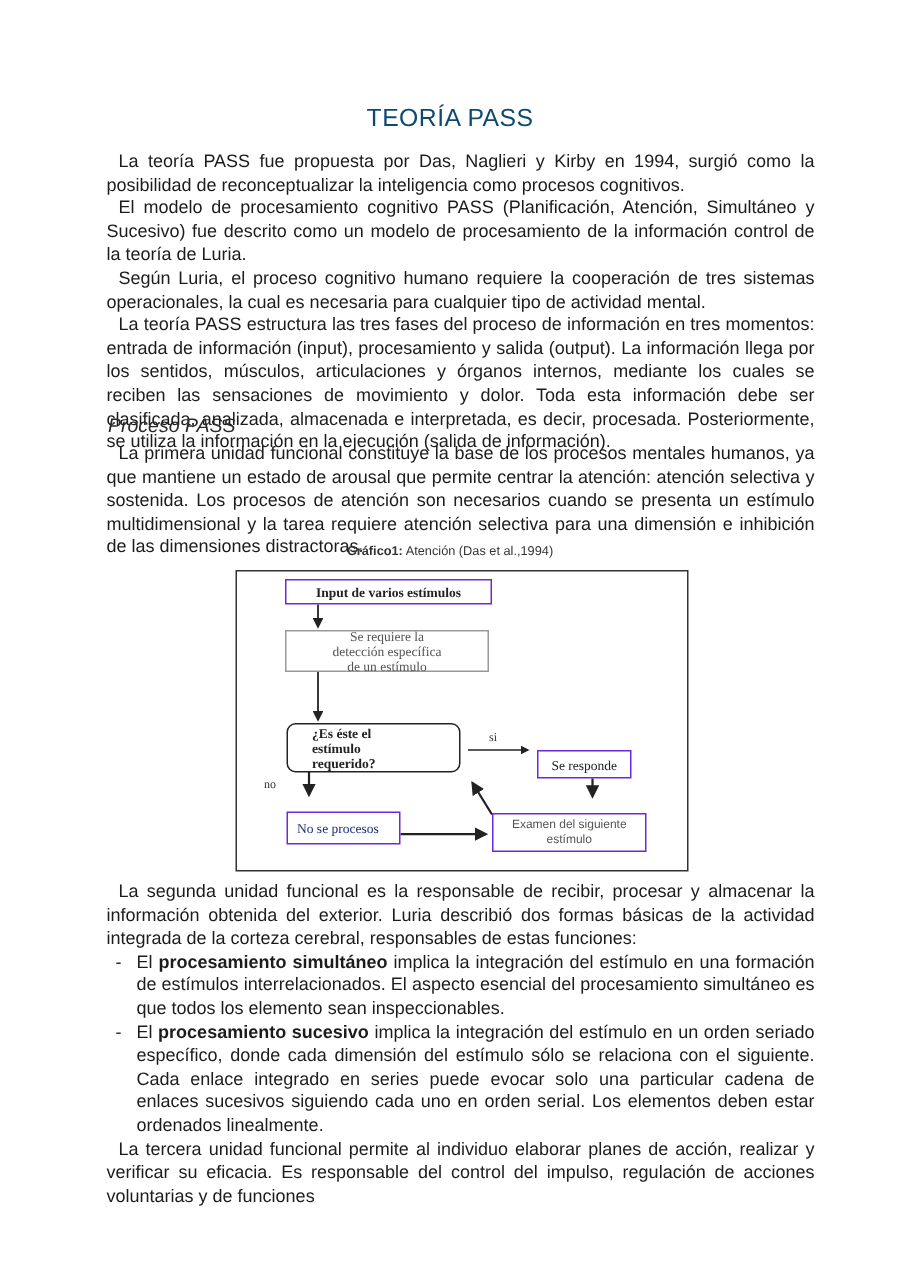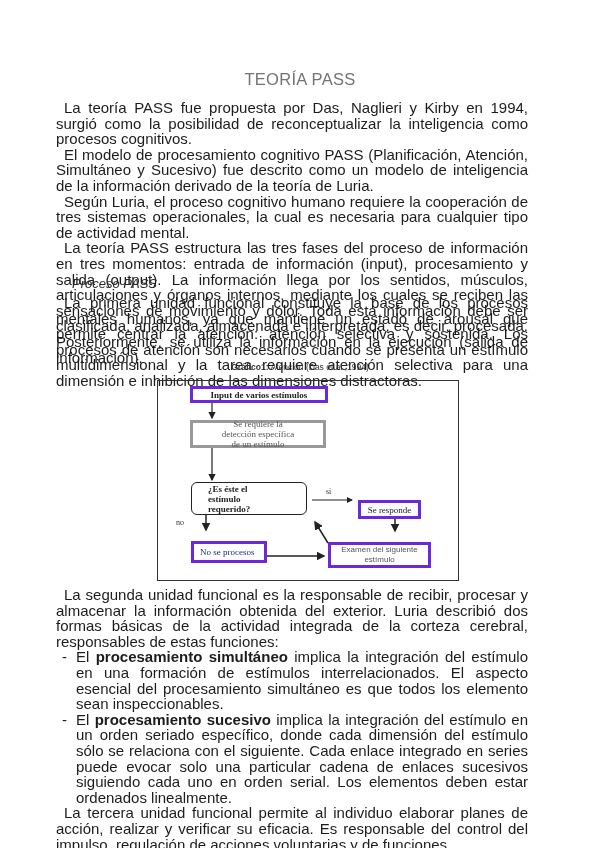--- a/index.html
+++ b/index.html
@@ -1,48 +1,48 @@
 <!DOCTYPE html>
 <html><head>
 <meta charset="utf-8">
 <style>
   html, body { margin: 0; padding: 0; background: #ffffff; }
   body { width: 600px; height: 848px; position: relative; overflow: hidden; font-family: "Liberation Sans", sans-serif; color: #1a1a1a; }
   .page { position: absolute; left: 0; top: 0; width: 600px; height: 848px; background: #fff; }
-  .title { position: absolute; top: 70px; left: 0; width: 600px; text-align: center; font-size: 16.5px; letter-spacing: 0.3px; color: #737373; }
-  .body-text { position: absolute; left: 56px; width: 472px; font-size: 15px; line-height: 15.6px; text-align: justify; color: #1c1c1c; }
+  .title { position: absolute; top: 70px; left: 0; width: 600px; text-align: center; font-size: 16.5px; letter-spacing: 0.3px; color: #0c4a6e; }
+  .body-text { position: absolute; left: 71px; width: 472px; font-size: 12px; line-height: 15.6px; text-align: justify; color: #1c1c1c; }
   .body-text p { margin: 0; text-indent: 8px; }
   .h2 { position: absolute; left: 72px; top: 276px; font-size: 13px; color: #2a2a2a; font-style: italic; }
   .list { margin: 0; padding: 0; list-style: none; }
   .list li { position: relative; padding-left: 14px; margin-left: 6px; }
   .list li .dash { position: absolute; left: 0; top: 0; }
   b { font-weight: bold; }
 
   .fig-caption { position: absolute; left: 0; top: 362px; width: 600px; text-align: center; font-size: 8.5px; color: #333; }
   .fig-caption b { font-weight: bold; }
   .frame { position: absolute; left: 157px; top: 380px; width: 302px; height: 201px; border: 1.2px solid #333; box-sizing: border-box; }
-  .fbox { position: absolute; border: 3px solid #6d28d9; background: #fff; font-family: "Liberation Serif", serif; font-size: 9px; color: #222; text-align: center; box-sizing: border-box; display: flex; align-items: center; justify-content: center; line-height: 10px; }
+  .fbox { position: absolute; border: 1px solid #6d28d9; background: #fff; font-family: "Liberation Serif", serif; font-size: 9px; color: #222; text-align: center; box-sizing: border-box; display: flex; align-items: center; justify-content: center; line-height: 10px; }
   .fbox.bold { font-weight: bold; }
   .fbox.light { color: #555; border-color: #999; }
   .decision { border: 1.3px solid #222; border-radius: 6px; text-align: left; justify-content: flex-start; padding-left: 16px; font-weight: bold; }
   .sans { font-family: "Liberation Sans", sans-serif; font-size: 8px; color: #555; }
   .blue { color: #1c2d7a; }
   .lbl { position: absolute; font-family: "Liberation Serif", serif; font-size: 8px; color: #333; }
   svg.arrows { position: absolute; left: 0; top: 0; }
 </style>
 </head>
 <body>
 
 <div class="page">
 
   <div class="title">TEORÍA PASS</div>
 
   <div class="body-text" style="top:100px;">
     <p>La teoría PASS fue propuesta por Das, Naglieri y Kirby en 1994, surgió como la posibilidad de reconceptualizar la inteligencia como procesos cognitivos.</p>
-    <p>El modelo de procesamiento cognitivo PASS (Planificación, Atención, Simultáneo y Sucesivo) fue descrito como un modelo de inteligencia de la información derivado de la teoría de Luria.</p>
+    <p>El modelo de procesamiento cognitivo PASS (Planificación, Atención, Simultáneo y Sucesivo) fue descrito como un modelo de procesamiento de la información control de la teoría de Luria.</p>
     <p>Según Luria, el proceso cognitivo humano requiere la cooperación de tres sistemas operacionales, la cual es necesaria para cualquier tipo de actividad mental.</p>
     <p>La teoría PASS estructura las tres fases del proceso de información en tres momentos: entrada de información (input), procesamiento y salida (output). La información llega por los sentidos, músculos, articulaciones y órganos internos, mediante los cuales se reciben las sensaciones de movimiento y dolor. Toda esta información debe ser clasificada, analizada, almacenada e interpretada, es decir, procesada. Posteriormente, se utiliza la información en la ejecución (salida de información).</p>
   </div>
 
   <div class="h2">Proceso PASS</div>
 
   <div class="body-text" style="top:295px;">
     <p>La primera unidad funcional constituye la base de los procesos mentales humanos, ya que mantiene un estado de arousal que permite centrar la atención: atención selectiva y sostenida. Los procesos de atención son necesarios cuando se presenta un estímulo multidimensional y la tarea requiere atención selectiva para una dimensión e inhibición de las dimensiones distractoras.</p>
   </div>
 

